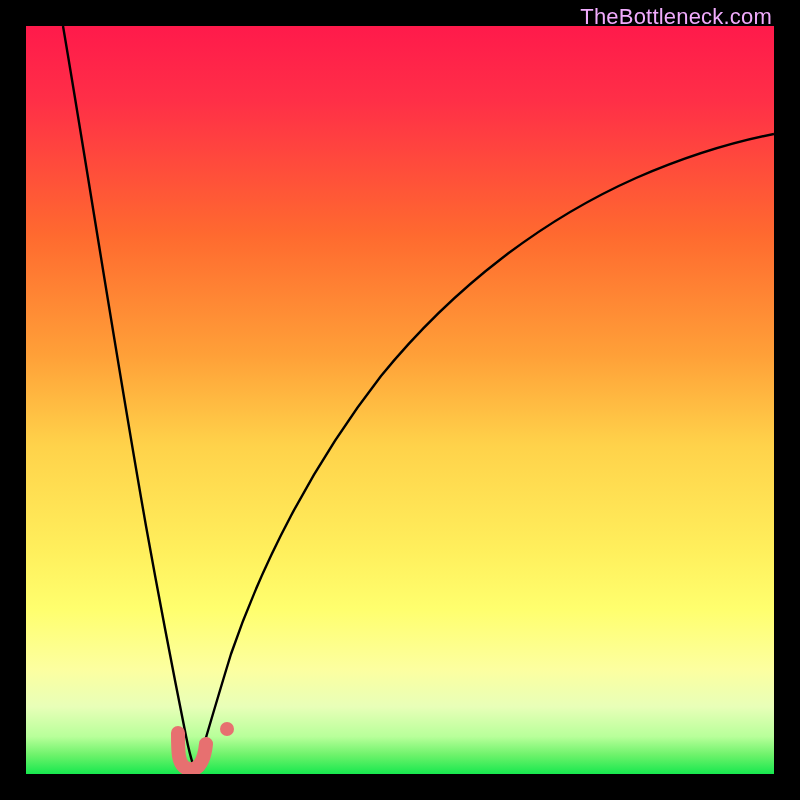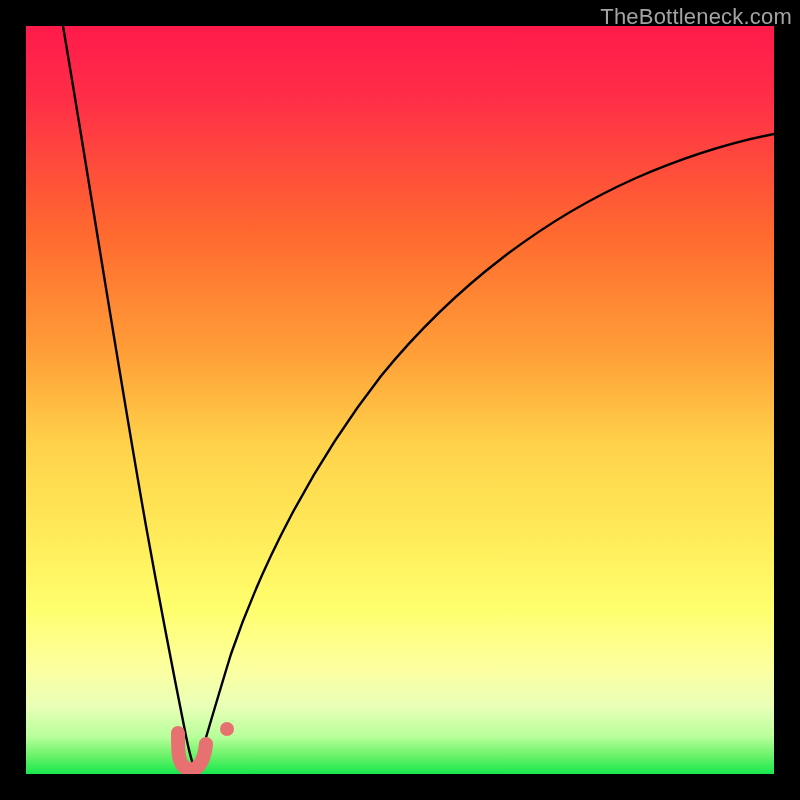--- a/index.html
+++ b/index.html
@@ -19,22 +19,22 @@
     height: 748px;
     overflow: hidden;
   }
   .gradient {
     position: absolute;
     inset: 0;
   }
   .watermark {
     position: absolute;
     top: 4px;
-    right: 8px;
-    color: #a3a3a3;
+    right: 28px;
+    color: #f0abfc;
     font-size: 22px;
     font-weight: 500;
     letter-spacing: 0.2px;
   }
   svg.curve {
     position: absolute;
     inset: 0;
   }
 </style>
 </head>

